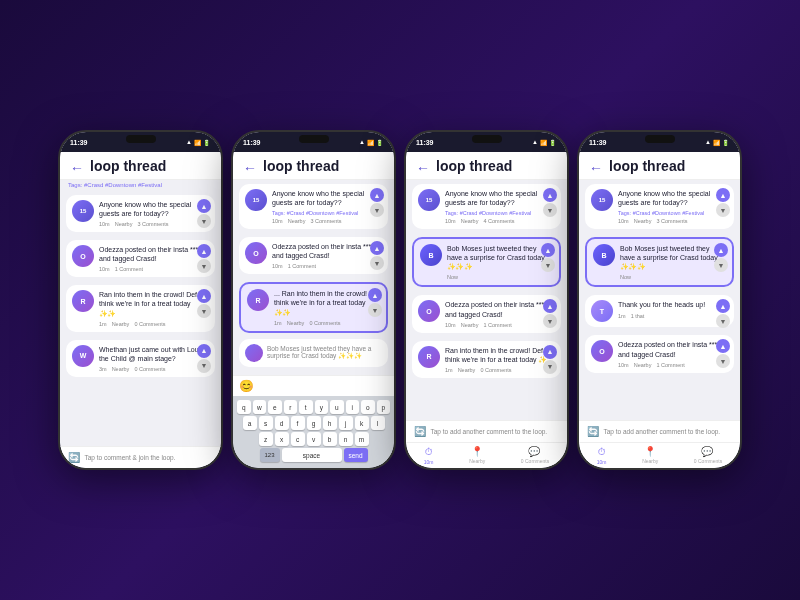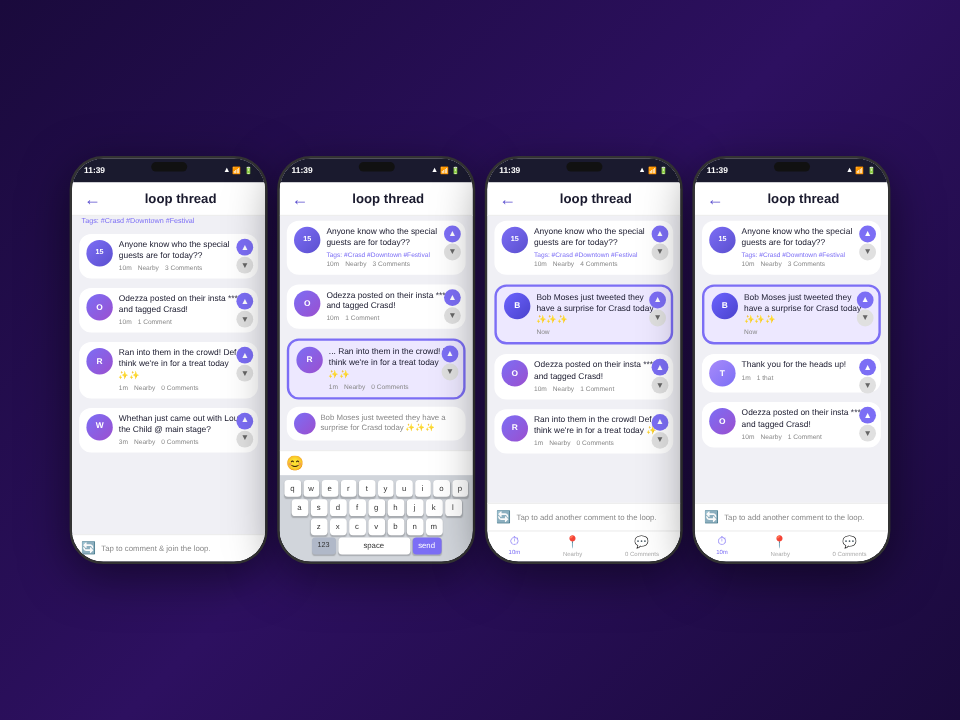--- a/index.html
+++ b/index.html
@@ -71,25 +71,24 @@
       border-bottom: 1px solid #eee;
       flex-shrink: 0;
     }
     .back-arrow {
       color: #5b4fcf;
       font-size: 14px;
       margin-right: 6px;
       font-weight: bold;
     }
     .header-title {
-      font-size: 11px;
+      font-size: 14px;
       font-weight: 700;
       color: #1a1a2e;
       flex: 1;
-      text-align: center;
     }
     .phone-content {
       flex: 1;
       overflow: hidden;
       background: #f0f0f5;
       display: flex;
       flex-direction: column;
     }
     .thread-post {
       background: white;

